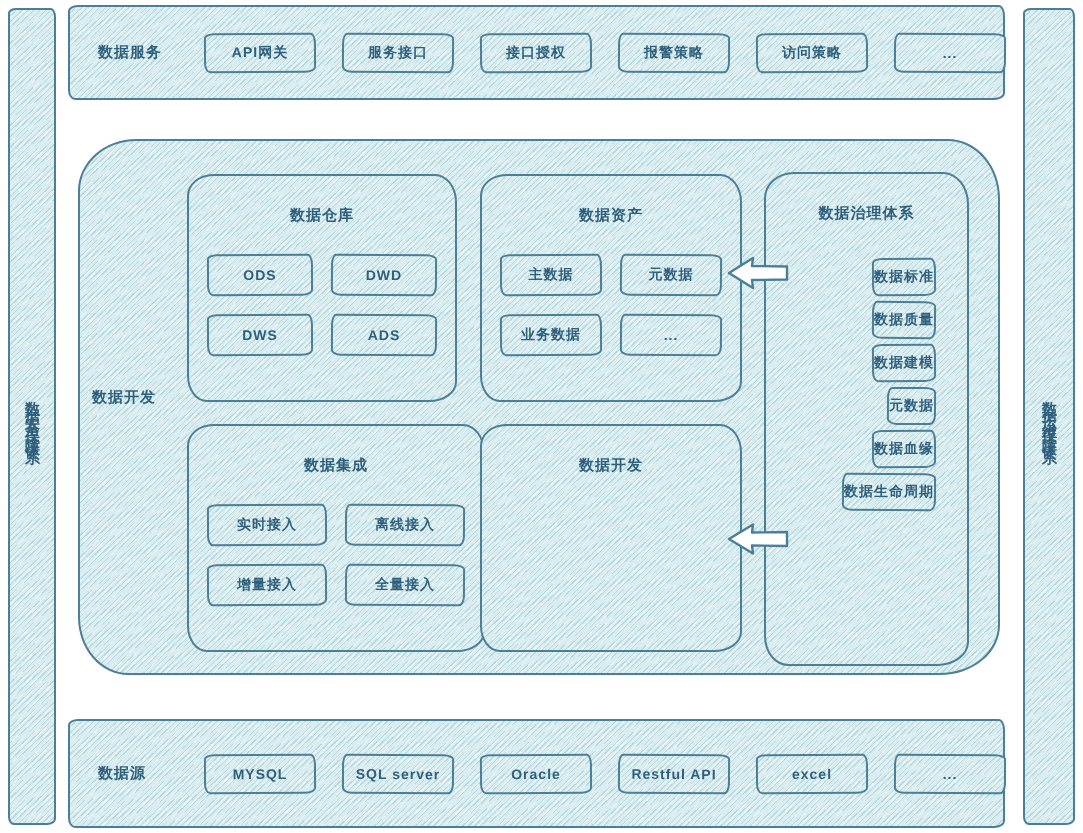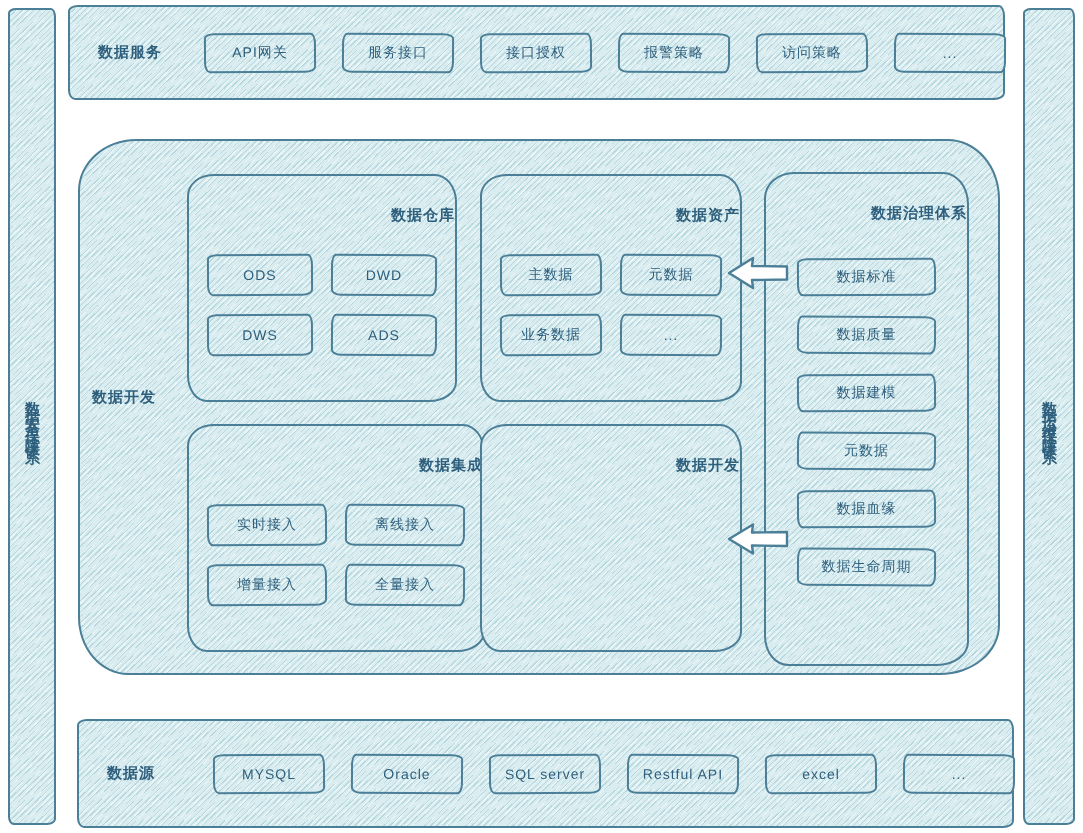--- a/index.html
+++ b/index.html
@@ -42,39 +42,39 @@
   
   .hbar {
     position: absolute;
     left: 68px;
     width: 937px;
     border-radius: 10px 6px 11px 7px / 6px 11px 7px 10px;
     display: flex;
     align-items: center;
   }
   .hbar.top    { top: 5px;   height: 95px; }
-  .hbar.bottom { top: 719px; height: 109px; margin-left: 9px; }
+  .hbar.bottom { top: 719px; height: 109px; }
   .hbar-label {
     flex: 0 0 auto;
     width: 108px;
     padding-left: 28px;
     font-size: 15px;
     font-weight: 700;
     letter-spacing: 1px;
     font-family: Liberation Mono, monospace;
   }
   .chip-row { display: flex; gap: 26px; margin-left: 26px; }
   .chip {
     width: 112px;
     height: 40px;
     display: flex;
     align-items: center;
     justify-content: center;
     font-size: 14px;
-    font-weight: 400;
+    font-weight: 700;
     letter-spacing: 1px;
     text-align: center;
   }
   .chip:nth-of-type(odd)  { border-radius: 10px 5px 11px 6px / 5px 11px 6px 10px; transform: rotate(-0.3deg); }
   .chip:nth-of-type(even) { border-radius: 5px 11px 6px 10px / 11px 5px 10px 6px; transform: rotate(0.35deg); }
   
   .middle {
     position: absolute;
     left: 78px;
     top: 139px;
@@ -93,39 +93,40 @@
   }
   
   .group { position: absolute; border-radius: 26px 22px 28px 20px / 22px 28px 20px 26px; }
   .g-warehouse   { left: 107px; top: 33px;  width: 270px; height: 228px; }
   .g-assets      { left: 400px; top: 33px;  width: 262px; height: 228px; }
   .g-governance  { left: 684px; top: 31px;  width: 205px; height: 494px; border-radius: 30px 26px 32px 24px / 26px 32px 24px 30px; }
   .g-integration { left: 107px; top: 283px; width: 298px; height: 228px; }
   .g-dev         { left: 400px; top: 283px; width: 262px; height: 228px; }
   .group-title {
     padding-top: 30px;
-    text-align: right;
+    text-align: center;
     font-size: 15px;
     font-weight: 700;
     letter-spacing: 1px;
   }
   .grid2 {
     position: absolute;
     top: 78px; left: 18px; right: 18px;
     display: grid;
     grid-template-columns: 1fr 1fr;
     gap: 18px 18px;
   }
   .grid2 .chip { width: auto; height: 42px; }
   .gcol {
     position: absolute;
     top: 84px; left: 31px; right: 31px;
     display: flex;
     flex-direction: column;
-    gap: 20px;
+    gap: 5px;
+    align-items: flex-end;
   }
   .gcol .chip { width: auto; height: 38px; }
   
   .arrow { position: absolute; width: 66px; height: 40px; }
   .arrow.a1 { left: 645px; top: 112px; }
   .arrow.a2 { left: 645px; top: 378px; }
 </style>
 </head>
 <body>
 
@@ -148,22 +149,22 @@
       <div class="chip sketch">报警策略</div>
       <div class="chip sketch">访问策略</div>
       <div class="chip sketch">...</div>
     </div>
   </div>
 
   <div class="hbar bottom sketch">
     <span class="hbar-label">数据源</span>
     <div class="chip-row">
       <div class="chip sketch">MYSQL</div>
+      <div class="chip sketch">SQL server</div>
       <div class="chip sketch">Oracle</div>
-      <div class="chip sketch">SQL server</div>
       <div class="chip sketch">Restful API</div>
       <div class="chip sketch">excel</div>
       <div class="chip sketch">...</div>
     </div>
   </div>
 
   <div class="middle sketch">
     <span class="middle-label">数据开发</span>
 
     <div class="group g-warehouse sketch">

